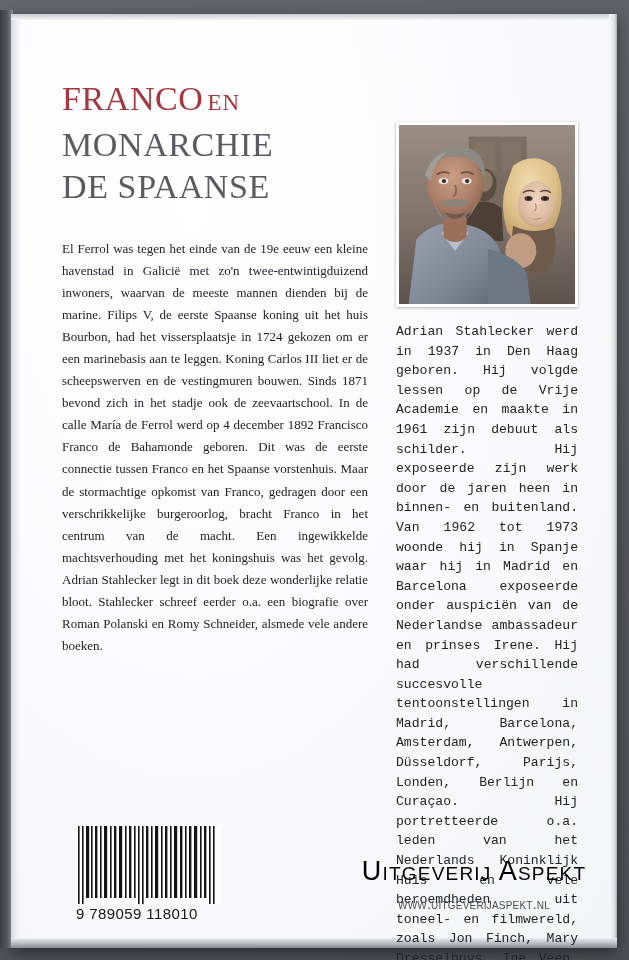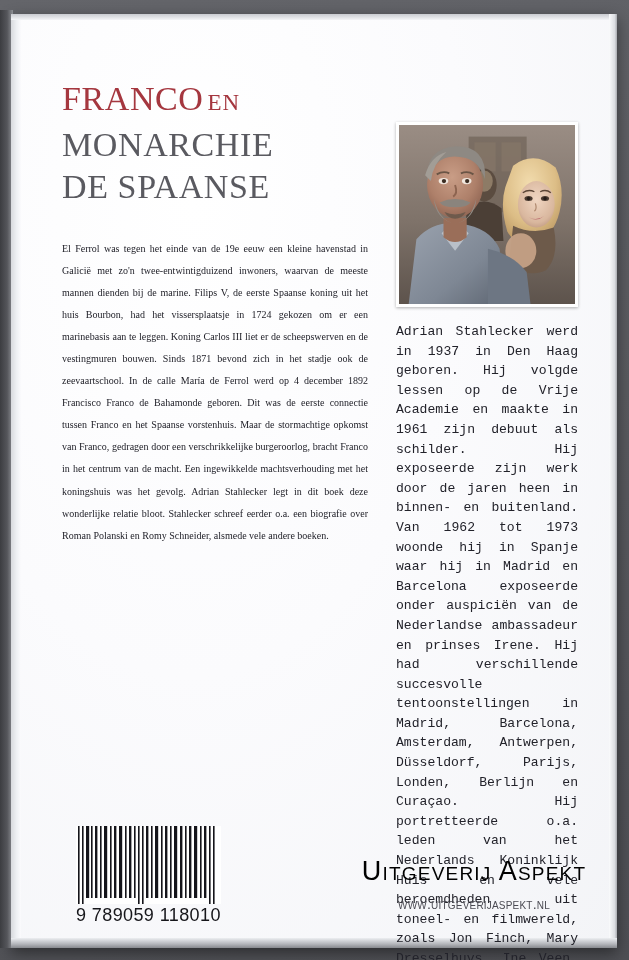--- a/index.html
+++ b/index.html
@@ -142,21 +142,21 @@
   }
   .photo-svg { display:block; width:100%; height:100%; }
 
   
   .col-left {
     position: absolute;
     left: 62px;
     top: 238px;
     width: 306px;
     font-family: "Liberation Serif", serif;
-    font-size: 10px;
+    font-size: 13px;
     line-height: 22.05px;
     color: #22222a;
     text-align: justify;
     text-justify: inter-word;
     hyphens: manual;
   }
   .col-right {
     position: absolute;
     left: 396px;
     top: 322px;
@@ -177,21 +177,21 @@
     top: 826px;
     width: 145px;
   }
   .barcode-bars {
     display: block;
     width: 145px;
     height: 78px;
   }
   .barcode-digits {
     font-family: "Liberation Sans", sans-serif;
-    font-size: 18px;
+    font-size: 15px;
     letter-spacing: 0.4px;
     color: #16161a;
     margin-top: 1px;
     white-space: nowrap;
   }
 
   
   .publisher-block {
     position: absolute;
     left: 358px;

